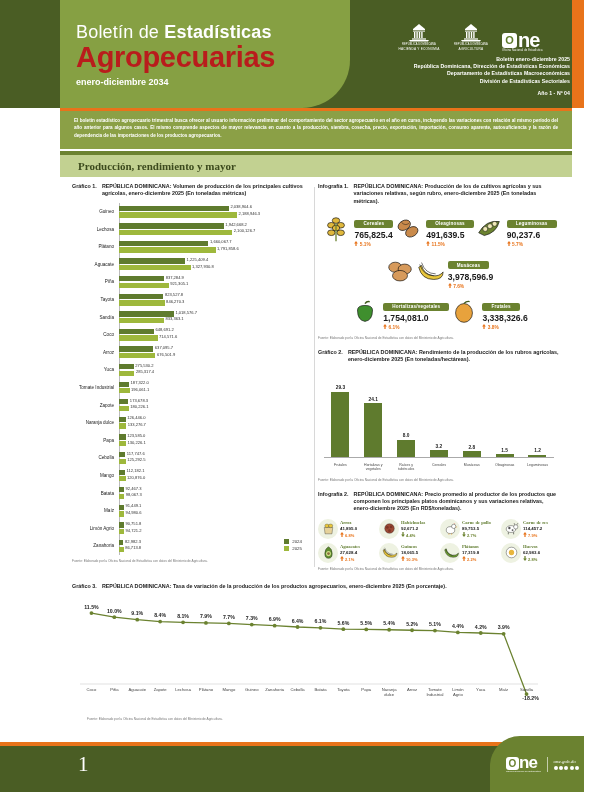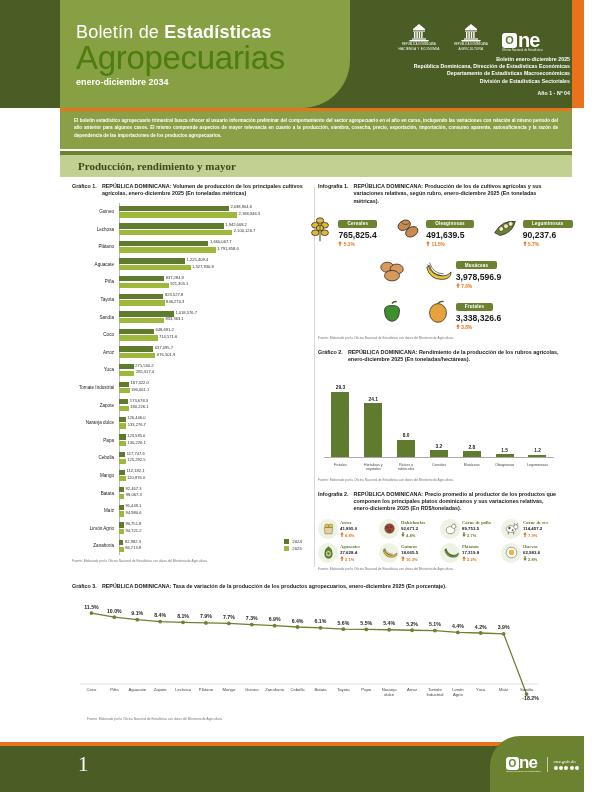--- a/index.html
+++ b/index.html
@@ -15,21 +15,21 @@
   .hdr-light {
     position:absolute; left:60px; top:0; width:290px; height:108px;
     background:#86a043; border-bottom-right-radius:48px;
   }
   .hdr-orange { position:absolute; left:572px; top:0; width:12px; height:108px; background:#e8731a; }
   .hdr-white-r { position:absolute; left:584px; top:0; width:28px; height:108px; background:#ffffff; }
 
   .title-wrap { position:absolute; left:76px; top:22px; }
   .t1 { font-size:18px; color:#ffffff; font-weight:300; letter-spacing:.2px; line-height:20px;}
   .t1 b { font-weight:bold; }
-  .t2 { font-size:33px; color:#4d7c0f; font-weight:normal; line-height:31px; letter-spacing:-.3px; }
+  .t2 { font-size:29px; color:#b91c1c; font-weight:bold; line-height:31px; letter-spacing:-.3px; }
   .t3 { font-size:9px; color:#ffffff; font-weight:bold; margin-top:4px; }
 
   .logos { position:absolute; left:398px; top:16px; width:172px; height:36px; display:flex; align-items:flex-end; gap:10px; }
   .crest { width:42px; text-align:center; }
   .crest svg { display:block; margin:0 auto; }
   .crest .cl1 { font-size:2.6px; color:#fff; letter-spacing:.1px; line-height:4px; }
   .crest .cl2 { font-size:3.2px; color:#fff; letter-spacing:.2px; line-height:5px; }
   .one-logo { display:flex; align-items:center; }
   .one-mark {
     width:15px; height:15px; border-radius:3px; background:#ffffff;
@@ -77,21 +77,21 @@
   .c1bar { height:5.3px; position:relative; }
   .c1bar.b24 { background:#5f7b2e; margin-bottom:1.3px; }
   .c1bar.b25 { background:#9eb83c; }
   .c1val { position:absolute; left:100%; top:-1.4px; margin-left:1.5px; font-size:4.1px; color:#333; white-space:nowrap; }
   .c1-legend { position:absolute; right:10px; bottom:2px; }
   .c1-legend div { display:flex; align-items:center; gap:3px; font-size:4.4px; color:#333; margin-bottom:2px; }
   .c1-legend i { width:5px; height:5px; display:block; }
 
   
   .ig-grid { margin-top:6px; }
-  .ig-row { display:flex; justify-content:center; gap:16px; margin-bottom:5px; }
+  .ig-row { display:flex; justify-content:center; gap:0; margin-bottom:5px; }
   .ig-item { display:flex; align-items:center; gap:3px; }
   .ig-ico { width:30px; height:30px; flex:0 0 30px; display:flex; align-items:center; justify-content:center; }
   .ig-body { }
   .ig-name {
     background:#6b8230; color:#fff; font-size:4.6px; font-weight:bold;
     padding:1.6px 9px; border-radius:2px; text-align:center; display:inline-block;
     letter-spacing:.2px;
   }
   .ig-val { font-size:8.6px; color:#1a1a1a; font-weight:bold; line-height:11px; margin-top:1px;}
   .ig-var { font-size:4.8px; font-weight:bold; line-height:6px; }
@@ -535,20 +535,23 @@
           </div>
         </div>
         <div class="ig-row">
           <div class="ig-item">
             <div class="ig-ico">
               <svg viewBox="0 0 32 32" width="30" height="30">
                 <path d="M16 7 q2 -3 5 -2" stroke="#3f5a1c" stroke-width="1.6" fill="none"></path>
                 <path d="M8 14 q0 -5 8 -5 q8 0 8 5 q0 11 -8 12 q-8 -1 -8 -12 z" fill="#3f8f2e" stroke="#111" stroke-width=".7"></path>
               </svg>
             </div>
+            <div class="ig-body"><div class="ig-name">Hortalizas/vegetales</div><div class="ig-val">1,754,081.0</div><div class="ig-var up"><svg width="4" height="5" viewBox="0 0 6 8" style="vertical-align:-.5px">
+                  <path d="M3 0 L6 4 H4 V8 H2 V4 H0 Z" fill="#e8731a"></path>
+                </svg> 6.1%</div></div>
           </div>
           <div class="ig-item">
             <div class="ig-ico">
               <svg viewBox="0 0 32 32" width="30" height="30">
                 <ellipse cx="16" cy="17" rx="9" ry="10" fill="#e8a23c" stroke="#111" stroke-width=".7"></ellipse>
                 <path d="M16 7 q3 -3 6 -2" stroke="#3f5a1c" stroke-width="1.4" fill="none"></path>
               </svg>
             </div>
             <div class="ig-body"><div class="ig-name">Frutales</div><div class="ig-val">3,338,326.6</div><div class="ig-var up"><svg width="4" height="5" viewBox="0 0 6 8" style="vertical-align:-.5px">
                   <path d="M3 0 L6 4 H4 V8 H2 V4 H0 Z" fill="#e8731a"></path>

